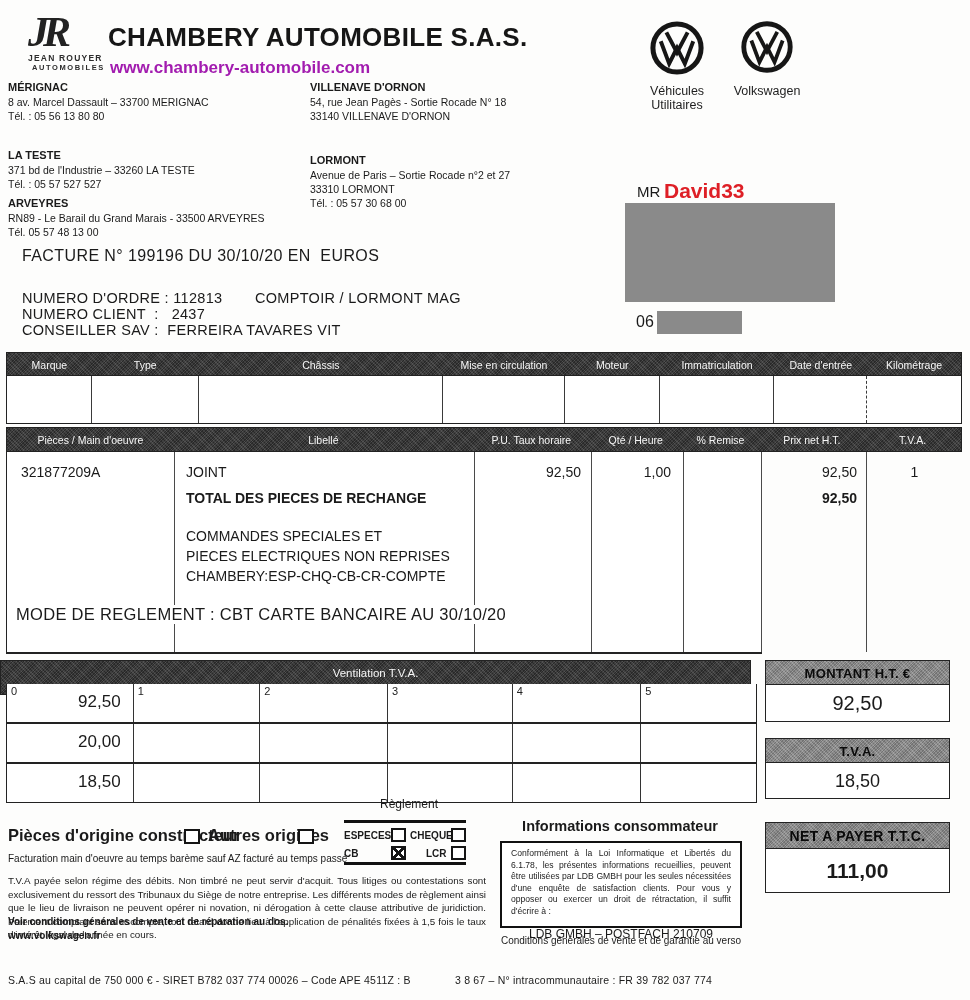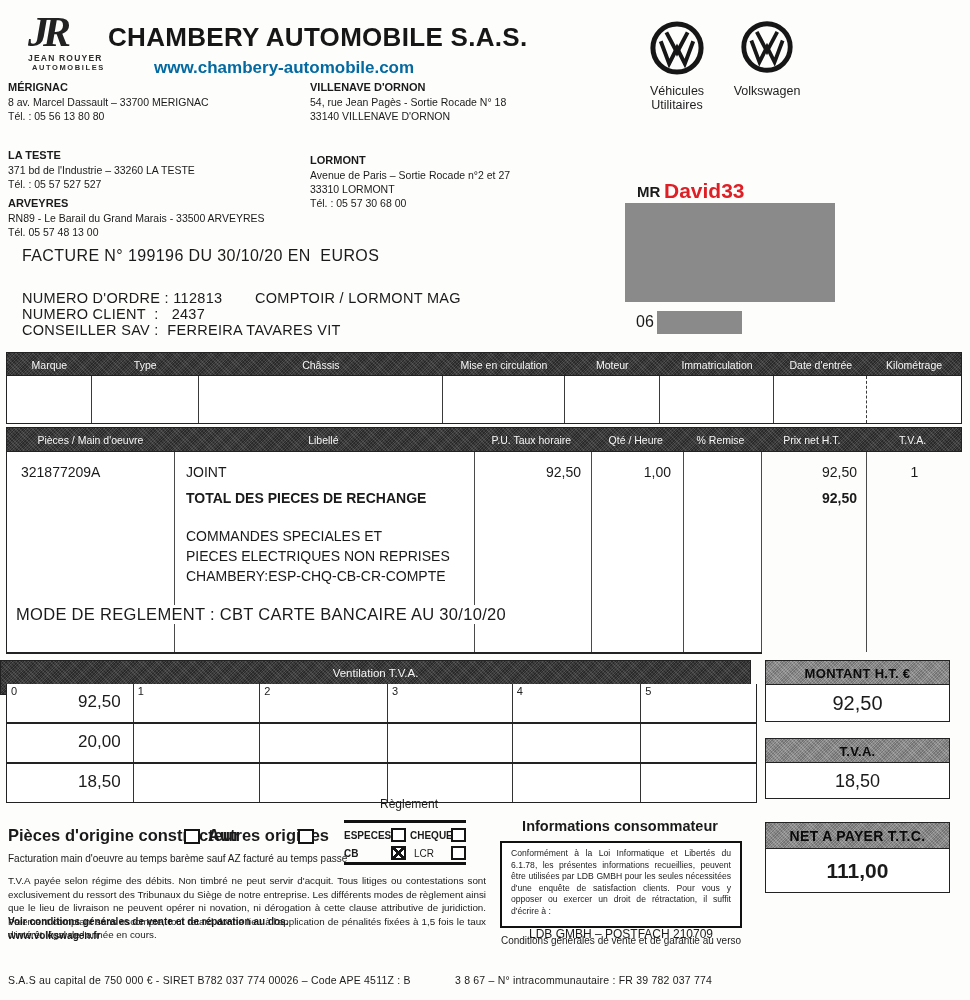--- a/index.html
+++ b/index.html
@@ -16,21 +16,21 @@
   .noise-gray{background-color:#8e8e8e;color:#0a0a0a;
     background-image:repeating-linear-gradient(45deg,rgba(255,255,255,.18) 0 1px,transparent 1px 3px),
                      repeating-linear-gradient(-45deg,rgba(0,0,0,.20) 0 1px,transparent 1px 2px);}
 
   
   .logo-mark{font-family:"Liberation Serif",serif;font-weight:700;font-style:italic;
              font-size:42px;letter-spacing:-6px;color:#222;}
   .logo-sub{font-weight:700;font-size:8.5px;letter-spacing:1.2px;color:#2d2d2d;}
   .logo-sub2{font-weight:700;font-size:7.5px;letter-spacing:1.6px;color:#2d2d2d;}
   .title{font-size:26px;font-weight:700;letter-spacing:.3px;color:#161616;}
-  .website{font-size:17px;font-weight:700;color:#0369a1;margin-left:44px;}
+  .website{font-size:17px;font-weight:700;color:#a21caf;}
 
   .loc-name{font-size:11px;font-weight:700;line-height:15px;}
   .loc-line{font-size:10.5px;line-height:14px;}
 
   .vw-label{font-size:12.5px;color:#1e1e1e;text-align:center;line-height:14px;}
 
   .red-name{color:#de1f26;font-weight:700;font-size:21px;}
   .redact{background:#8a8a8a;}
 
   .fact-line{font-size:16px;letter-spacing:.4px;}
@@ -126,21 +126,21 @@
   </div>
   <div class="abs" style="left:740px;top:20px;width:56px;">
     <svg width="54" height="54" viewBox="0 0 100 100">
       <circle cx="50" cy="50" r="43" fill="none" stroke="#161616" stroke-width="9"></circle>
       <path d="M31 22 L50 58 L69 22" fill="none" stroke="#161616" stroke-width="7"></path>
       <path d="M21 38 L36 78 L50 50 L64 78 L79 38" fill="none" stroke="#161616" stroke-width="7"></path>
     </svg>
     <div class="vw-label" style="width:90px;margin-left:-18px;margin-top:6px;">Volkswagen</div>
   </div>
 
-  <span class="abs" style="left:637px;top:183px;font-size:15px;font-weight:bold;">MR</span>
+  <span class="abs" style="left:637px;top:183px;font-size:15px;">MR</span>
   <span class="abs red-name" style="left:664px;top:179px;">David33</span>
   <div class="abs redact" style="left:625px;top:203px;width:210px;height:99px;"></div>
   <span class="abs" style="left:636px;top:313px;font-size:16px;">06</span>
   <div class="abs redact" style="left:657px;top:311px;width:85px;height:23px;"></div>
 
   <div class="abs fact-line pre" style="left:22px;top:247px;">FACTURE N° 199196 DU 30/10/20 EN  EUROS</div>
   <div class="abs num-line pre" style="left:22px;top:290px;">NUMERO D'ORDRE : 112813</div>
   <div class="abs num-line pre" style="left:255px;top:290px;">COMPTOIR / LORMONT MAG</div>
   <div class="abs num-line pre" style="left:22px;top:306px;">NUMERO CLIENT  :   2437</div>
   <div class="abs num-line pre" style="left:22px;top:322px;">CONSEILLER SAV :  FERREIRA TAVARES VIT</div>
@@ -259,21 +259,21 @@
 
   <div class="abs" style="left:380px;top:797px;font-size:12px;">Règlement</div>
   <div class="abs" style="left:344px;top:820px;width:122px;height:45px;border-top:3px solid #111;border-bottom:3px solid #111;box-sizing:border-box;">
     <div style="display:grid;grid-template-columns:47px 16px 44px 15px;row-gap:4px;align-items:center;margin-top:5px;">
       <span style="font-size:10px;font-weight:700;">ESPECES</span>
       <span class="cb"></span>
       <span style="font-size:10px;font-weight:700;padding-left:3px;">CHEQUE</span>
       <span class="cb"></span>
       <span style="font-size:10px;font-weight:700;">CB</span>
       <span class="cb checked"></span>
-      <span style="font-size:10px;font-weight:400;padding-left:7px;">LCR</span>
+      <span style="font-size:10px;font-weight:700;padding-left:19px;">LCR</span>
       <span class="cb"></span>
     </div>
   </div>
 
   <span class="abs bold" style="left:8px;top:826px;font-size:16.5px;">Pièces d'origine constructeur</span>
   <span class="abs cb" style="left:184px;top:829px;width:16px;height:15px;"></span>
   <span class="abs bold" style="left:208px;top:826px;font-size:16.5px;">Autres origines</span>
   <span class="abs cb" style="left:298px;top:829px;width:16px;height:15px;"></span>
   <div class="abs small" style="left:8px;top:852px;">Facturation main d'oeuvre au temps barème sauf AZ facturé au temps passé</div>
 

